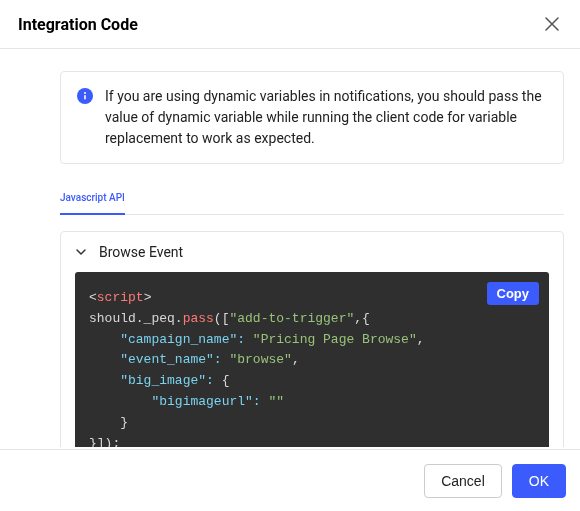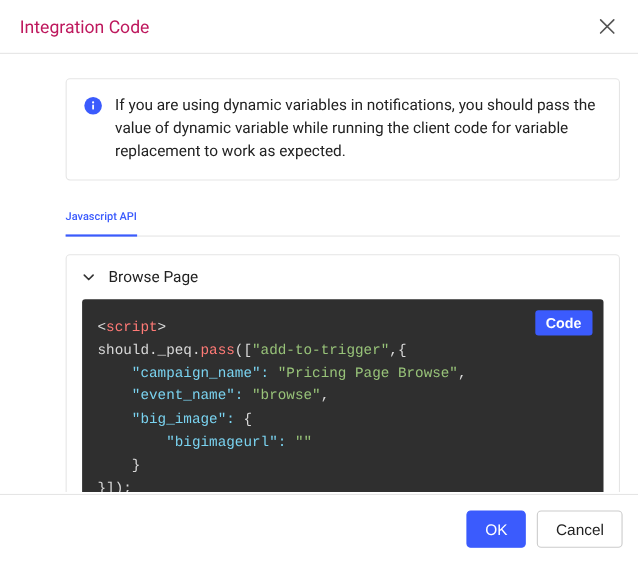--- a/index.html
+++ b/index.html
@@ -14,22 +14,22 @@
   }
   .header {
     display: flex;
     justify-content: space-between;
     align-items: center;
     padding: 14px 18px;
     border-bottom: 1px solid #e5e5e5;
   }
   .header-title {
     font-size: 16px;
-    font-weight: 400;
-    color: #be185d;
+    font-weight: 700;
+    color: #000000;
   }
   .close-btn {
     width: 20px;
     height: 20px;
     display: flex;
     align-items: center;
     justify-content: center;
     cursor: pointer;
     color: #555;
   }
@@ -192,31 +192,31 @@
     <div class="tab active">Javascript API</div>
   </div>
 
   <div class="accordion">
     <div class="accordion-header">
       <span class="chevron">
         <svg width="12" height="12" viewBox="0 0 12 12">
             <path d="M2 4 L6 8 L10 4" stroke="currentColor" stroke-width="1.5" fill="none" stroke-linecap="round" stroke-linejoin="round"></path>
           </svg>
       </span>
-      <span class="accordion-title">Browse Page</span>
+      <span class="accordion-title">Browse Event</span>
     </div>
 
-    <div class="code-block"><button class="copy-btn">Code</button><span class="c-punct">&lt;</span><span class="c-tag">script</span><span class="c-punct">&gt;</span>
+    <div class="code-block"><button class="copy-btn">Copy</button><span class="c-punct">&lt;</span><span class="c-tag">script</span><span class="c-punct">&gt;</span>
 <span class="c-punct">should._peq.</span><span class="c-func">pass</span><span class="c-punct">([</span><span class="c-str">"add-to-trigger"</span><span class="c-punct">,{</span>
     <span class="c-key">"campaign_name":</span> <span class="c-str">"Pricing Page Browse"</span><span class="c-punct">,</span>
     <span class="c-key">"event_name":</span> <span class="c-str">"browse"</span><span class="c-punct">,</span>
     <span class="c-key">"big_image":</span> <span class="c-punct">{</span>
         <span class="c-key">"bigimageurl":</span> <span class="c-str">""</span>
     <span class="c-punct">}</span>
 <span class="c-punct">}]);</span></div>
   </div>
 
 </div>
 
 <div class="footer">
+  <button class="btn btn-secondary">Cancel</button>
   <button class="btn btn-primary">OK</button>
-  <button class="btn btn-secondary">Cancel</button>
 </div>
 
 </body></html>

